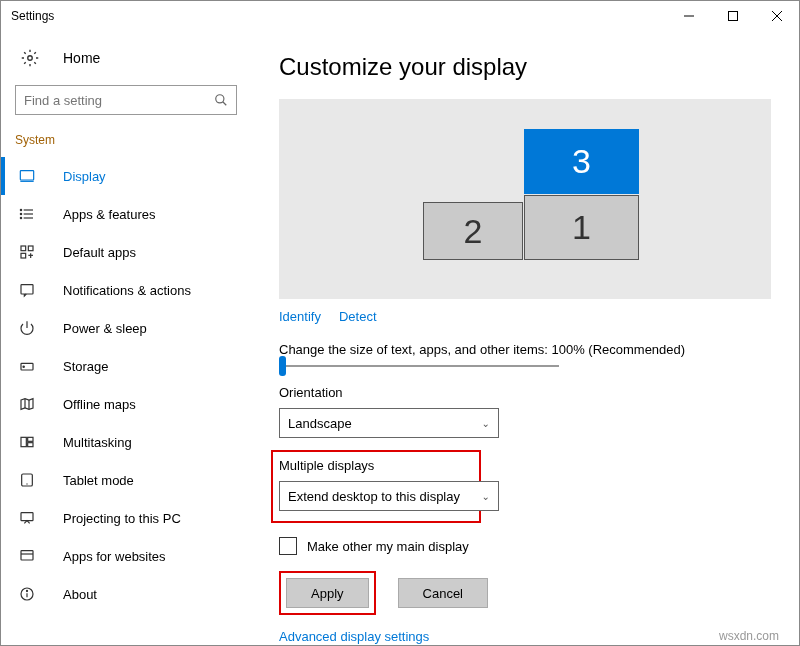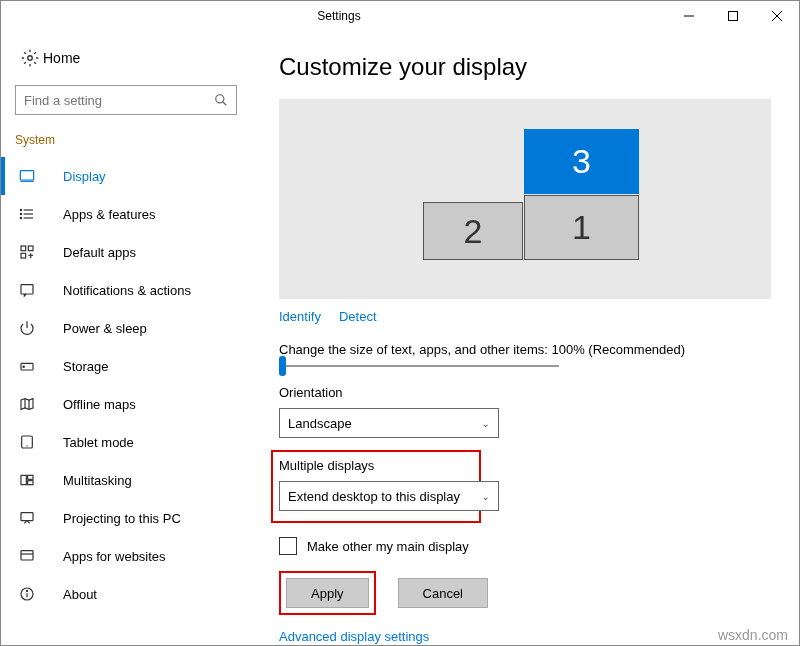--- a/index.html
+++ b/index.html
@@ -1,27 +1,27 @@
 <!DOCTYPE html>
 <html><head>
   <meta charset="utf-8">
   <style>
     * { margin: 0; padding: 0; box-sizing: border-box; font-family: "Segoe UI", Arial, sans-serif; }
     body { width: 800px; height: 646px; background: #fff; overflow: hidden; position: relative; border: 1px solid #888; }
     
     .titlebar { height: 30px; display: flex; align-items: center; padding-left: 10px; border-bottom: 1px solid transparent; }
-    .titlebar-title { font-size: 12px; color: #000; flex: 1; text-align: center; }
+    .titlebar-title { font-size: 12px; color: #000; flex: 1; }
     .win-controls { display: flex; }
     .win-btn { width: 44px; height: 28px; display: flex; align-items: center; justify-content: center; }
     .win-btn svg { width: 10px; height: 10px; }
     
     .content { display: flex; height: calc(100% - 30px); }
     
     .sidebar { width: 250px; padding-top: 18px; }
-    .home-row { display: flex; align-items: center; padding: 0 20px 18px 20px; gap: 4px; }
+    .home-row { display: flex; align-items: center; padding: 0 20px 18px 20px; gap: 24px; }
     .home-row .icon { width: 18px; height: 18px; display: flex; align-items: center; justify-content: center; }
     .home-row span.label { font-size: 14px; }
     
     .search-box { margin: 0 14px 18px 14px; border: 1px solid #999; height: 30px; display: flex; align-items: center; padding: 0 8px; }
     .search-box input { border: none; flex: 1; font-size: 13px; outline: none; background: transparent; }
     .search-box .icon { width: 14px; height: 14px; }
     
     .section-label { font-size: 12px; color: #a16207; padding: 0 14px 10px 14px; }
     
     .nav-list { list-style: none; }
@@ -56,21 +56,21 @@
     
     .checkbox-row { display: flex; align-items: center; gap: 10px; margin-top: 14px; font-size: 13px; }
     .checkbox { width: 18px; height: 18px; border: 1px solid #333; }
     
     .button-row { display: flex; gap: 22px; margin-top: 16px; align-items: center; }
     .btn { height: 30px; padding: 8px 24px; font-size: 13px; background: #ccc; border: 1px solid #aaa; display: flex; align-items: center; cursor: pointer; }
     .btn-apply-wrap { border: 2px solid #d00; padding: 5px; }
     
     .adv-link { color: #0078d7; font-size: 13px; margin-top: 14px; display: inline-block; cursor: pointer; }
     
-    .watermark { position: absolute; bottom: 2px; right: 11px; font-size: 14px; color: #999; }
+    .watermark { position: absolute; bottom: 2px; right: 20px; font-size: 12px; color: #999; }
   </style>
 </head>
 <body>
 
 <div class="titlebar">
   <span class="titlebar-title">Settings</span>
   <div class="win-controls">
     <div class="win-btn">
         <svg viewBox="0 0 10 10">
           <line x1="0" y1="5" x2="10" y2="5" stroke="#000" stroke-width="1"></line>
@@ -179,35 +179,35 @@
               <polygon points="3,6 9,4 15,6 21,4 21,18 15,20 9,18 3,20"></polygon>
               <line x1="9" y1="4" x2="9" y2="18"></line>
               <line x1="15" y1="6" x2="15" y2="20"></line>
             </svg>
           </span>
         <span>Offline maps</span>
       </li>
       <li class="nav-item">
         <span class="icon">
             <svg width="16" height="16" viewBox="0 0 24 24" fill="none" stroke="currentColor" stroke-width="1.8">
-              <rect x="4" y="3" width="16" height="18" rx="2"></rect>
-              <line x1="11" y1="18" x2="13" y2="18"></line>
-            </svg>
-          </span>
-        <span>Tablet mode</span>
-      </li>
-      <li class="nav-item">
-        <span class="icon">
-            <svg width="16" height="16" viewBox="0 0 24 24" fill="none" stroke="currentColor" stroke-width="1.8">
               <rect x="3" y="5" width="8" height="14"></rect>
               <rect x="13" y="5" width="8" height="6"></rect>
               <rect x="13" y="13" width="8" height="6"></rect>
             </svg>
           </span>
         <span>Multitasking</span>
+      </li>
+      <li class="nav-item">
+        <span class="icon">
+            <svg width="16" height="16" viewBox="0 0 24 24" fill="none" stroke="currentColor" stroke-width="1.8">
+              <rect x="4" y="3" width="16" height="18" rx="2"></rect>
+              <line x1="11" y1="18" x2="13" y2="18"></line>
+            </svg>
+          </span>
+        <span>Tablet mode</span>
       </li>
       <li class="nav-item">
         <span class="icon">
             <svg width="16" height="16" viewBox="0 0 24 24" fill="none" stroke="currentColor" stroke-width="1.8">
               <rect x="3" y="4" width="18" height="12" rx="1"></rect>
               <polyline points="8,20 12,16 16,20"></polyline>
             </svg>
           </span>
         <span>Projecting to this PC</span>
       </li>

